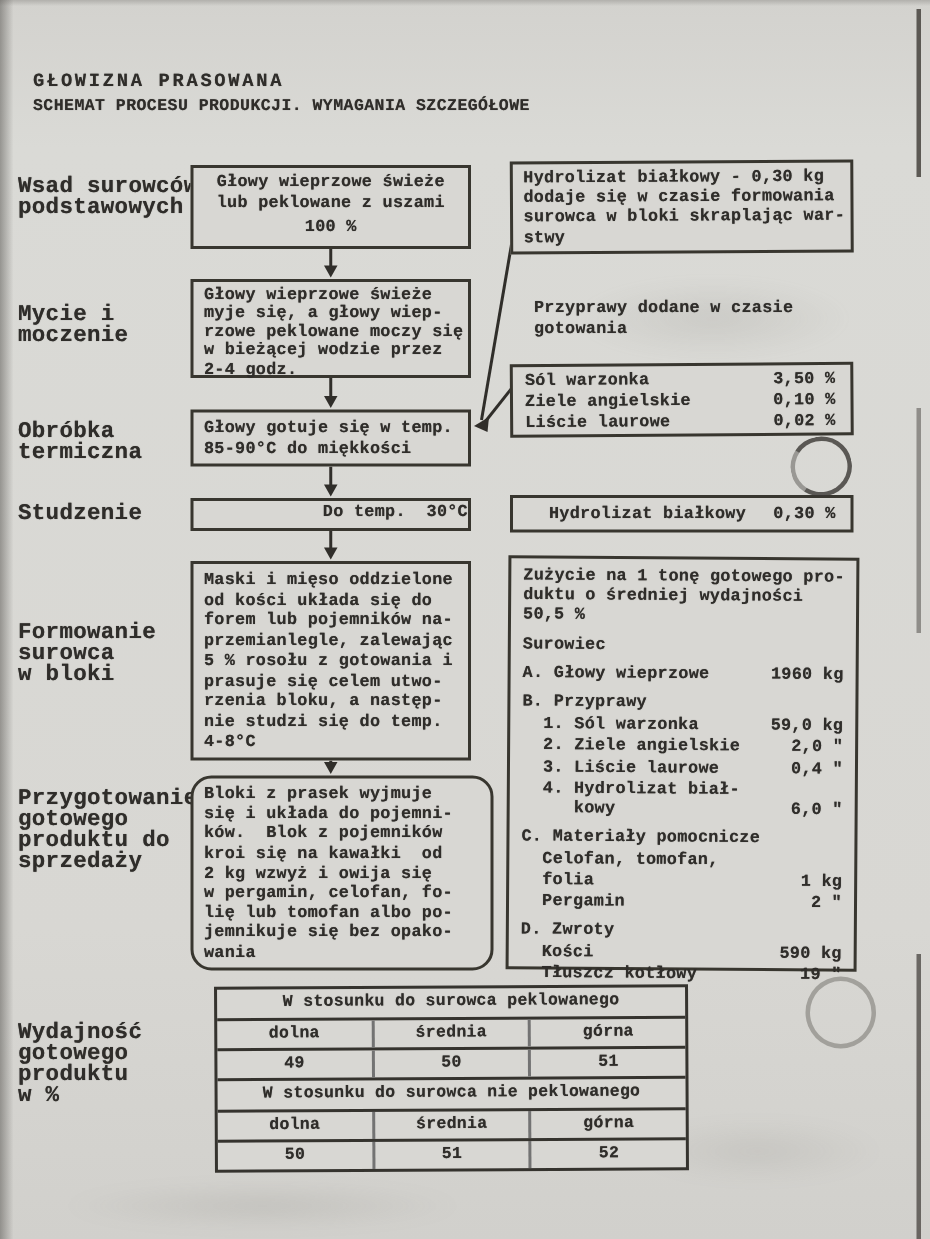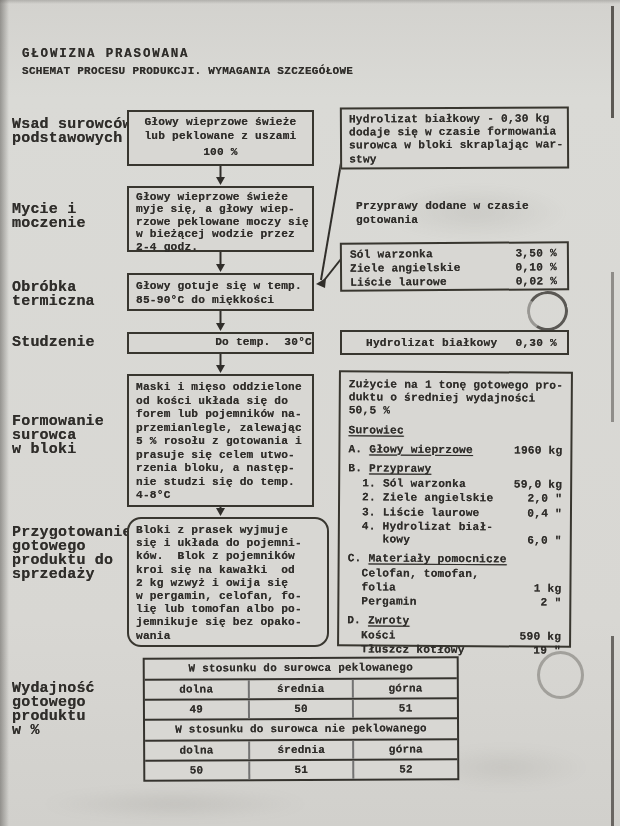--- a/index.html
+++ b/index.html
@@ -23,21 +23,21 @@
   .b4{left:127px;top:332px;width:187px;height:22px;display:flex;align-items:center;justify-content:flex-end;}
   .b5{left:127px;top:374px;width:187px;height:133px;padding:5px 7px;}
   .b6{left:127px;top:517px;width:202px;height:130px;padding:5px 7px;line-height:13.2px;border-radius:14px;}
   .r1{left:340px;top:107px;width:229px;height:62px;padding:4px 7px;line-height:13.2px;transform:rotate(-0.3deg);}
   .note2{left:356px;top:199px;line-height:14px;}
   .r2{left:340px;top:242px;width:229px;height:49px;padding:3px 10px 3px 8px;transform:rotate(-0.4deg);}
   .r3{left:340px;top:330px;width:229px;height:25px;padding:4px 10px 0 24px;}
   .r4{left:338px;top:371px;width:234px;height:276px;padding:6px 8px;line-height:13.2px;transform:rotate(0.4deg);}
   .kv{display:flex;justify-content:space-between;align-items:flex-end;line-height:14px;}
   .r4 .kv{line-height:13.2px;}
-  .u{text-decoration:underline;text-underline-offset:2px;}
+  .u{text-underline-offset:2px;}
   .pfx{margin-right:7px;}
   .sect{margin-top:6px;}
   .rowA{margin-top:6px;}
   .ind{padding-left:14px;margin-top:1px;}
   .ind.first{margin-top:2px;}
   .ytable{position:absolute;left:143px;top:657px;width:312px;border:2px solid #35332e;transform:rotate(-0.3deg);font-size:11px;background:#d8d7d3;}
   .yt-head{height:19px;line-height:19px;text-align:center;border-bottom:2px solid #35332e;}
   .yt-cells{display:flex;border-bottom:2px solid #35332e;}
   .yt-cells.last{border-bottom:none;}
   .yt-cell{flex:1;height:18px;line-height:18px;text-align:center;border-right:2px solid #737373;}

